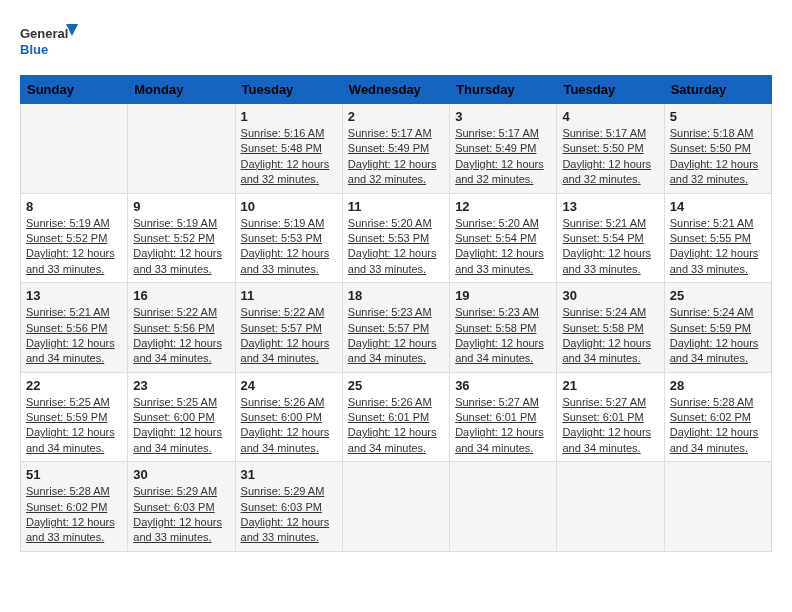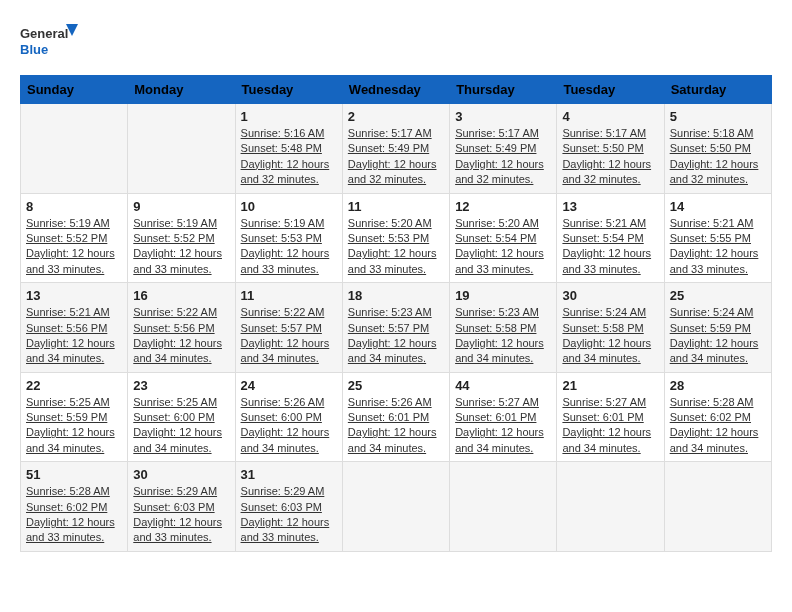--- a/index.html
+++ b/index.html
@@ -202,21 +202,21 @@
         </td>
         <td>
           <span class="day-num">24</span>
           <div class="day-info">Sunrise: 5:26 AM<br>Sunset: 6:00 PM<br>Daylight: 12 hours and 34 minutes.</div>
         </td>
         <td>
           <span class="day-num">25</span>
           <div class="day-info">Sunrise: 5:26 AM<br>Sunset: 6:01 PM<br>Daylight: 12 hours and 34 minutes.</div>
         </td>
         <td>
-          <span class="day-num">44</span>
+          <span class="day-num">36</span>
           <div class="day-info">Sunrise: 5:27 AM<br>Sunset: 6:01 PM<br>Daylight: 12 hours and 34 minutes.</div>
         </td>
         <td>
           <span class="day-num">21</span>
           <div class="day-info">Sunrise: 5:27 AM<br>Sunset: 6:01 PM<br>Daylight: 12 hours and 34 minutes.</div>
         </td>
         <td>
           <span class="day-num">28</span>
           <div class="day-info">Sunrise: 5:28 AM<br>Sunset: 6:02 PM<br>Daylight: 12 hours and 34 minutes.</div>
         </td>

